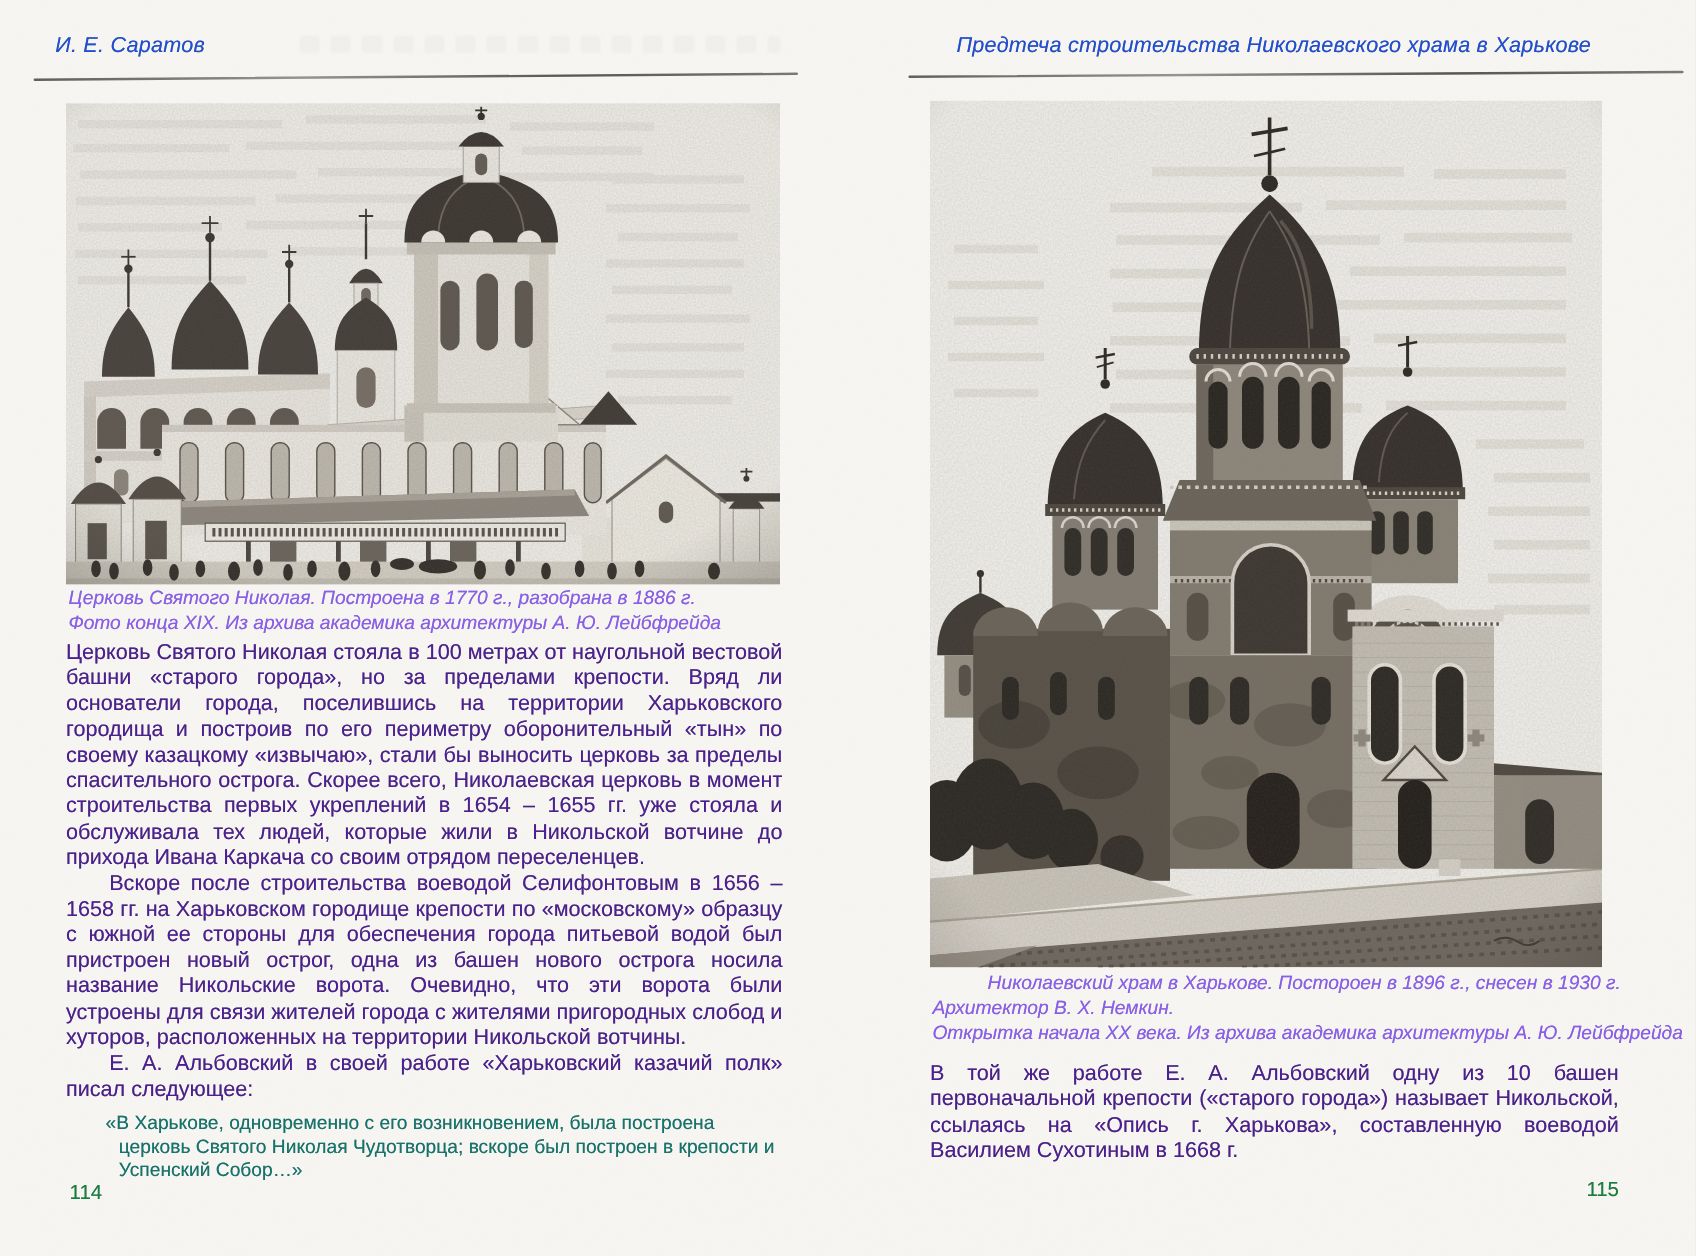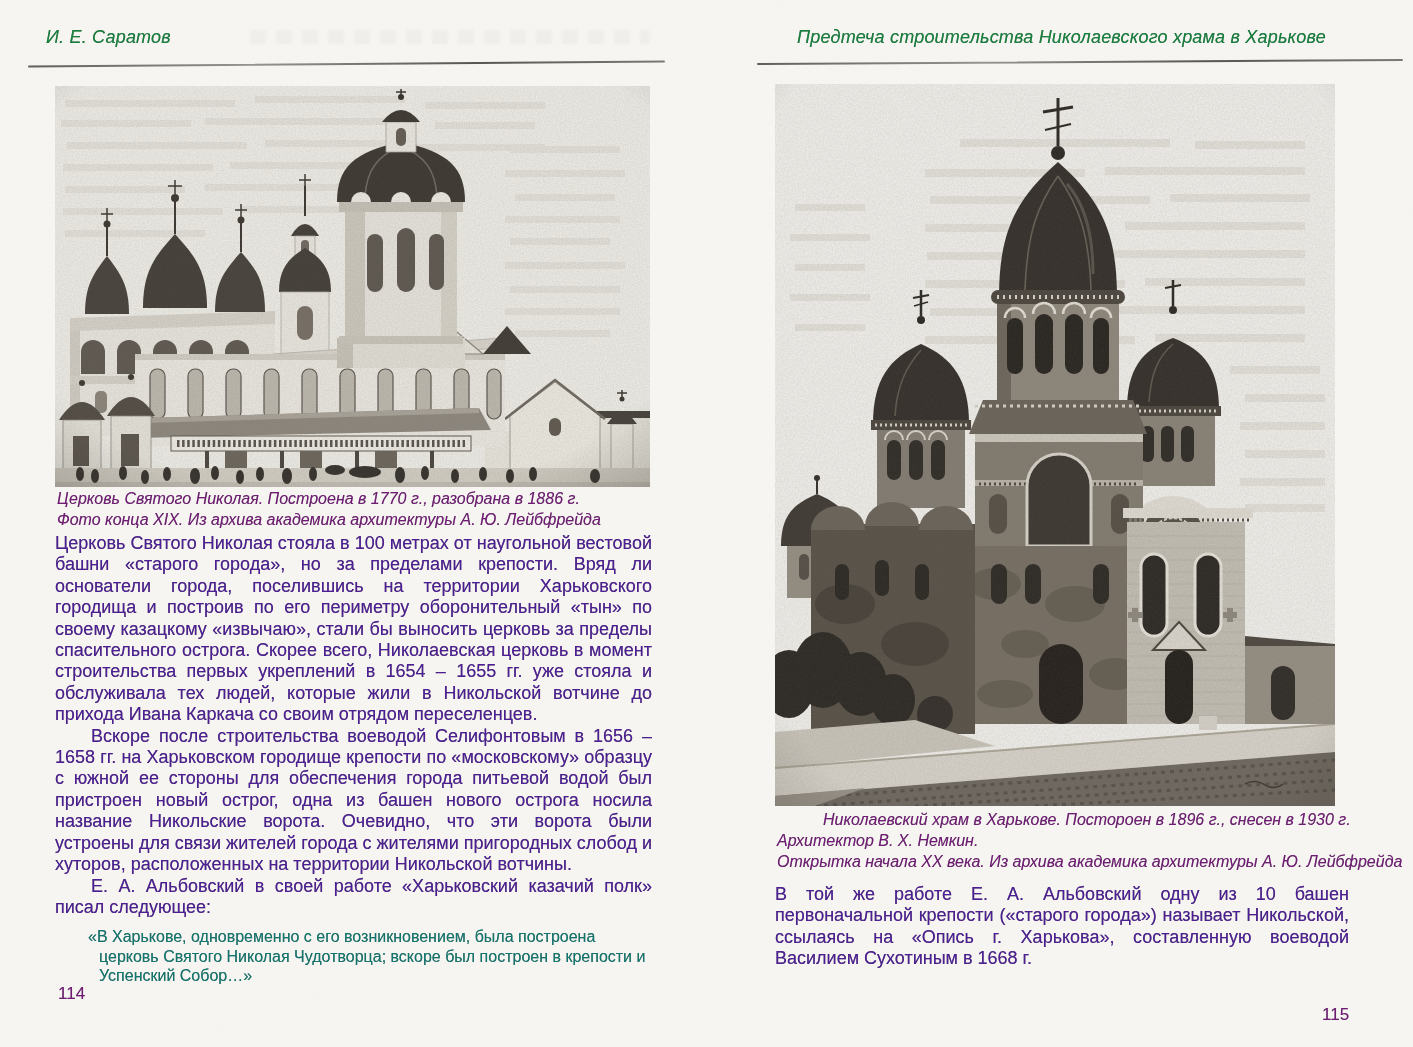--- a/index.html
+++ b/index.html
@@ -3,43 +3,43 @@
 <meta charset="utf-8">
 <style>
   html,body { margin:0; padding:0; background:#e9e7e3; }
   .spread {
     position:relative; width:1413px; height:1047px;
     background:#f7f6f2; overflow:hidden;
     font-family:"Liberation Sans", sans-serif; color:#1d1d1d;
   }
   .abs { position:absolute; }
   .hdr {
-    font-style:italic; font-size:18px; color:#15803d;
+    font-style:italic; font-size:18px; color:#1d4ed8;
     letter-spacing:.2px; text-shadow:0 0 .4px rgba(0,0,0,.45);
   }
   .rule {
     height:2px;
     background:linear-gradient(90deg, rgba(70,68,64,.85), rgba(70,68,64,.55) 35%, rgba(70,68,64,.9) 70%, rgba(70,68,64,.7));
     border-radius:1px;
   }
   .body-text {
     font-size:18px; line-height:21.4px; text-align:justify;
     text-shadow:0 0 .4px rgba(0,0,0,.5); color:#4c1d95;
   }
   .body-text p { margin:0; }
   .indent { text-indent:36px; }
   .caption {
-    font-style:italic; font-size:16px; line-height:21px; color:#701a75;
+    font-style:italic; font-size:16px; line-height:21px; color:#8b5cf6;
     text-shadow:0 0 .3px rgba(0,0,0,.4); white-space:nowrap;
   }
   .quote {
     margin:0; font-size:16px; line-height:19.6px; text-align:left;
     text-indent:-11px; text-shadow:0 0 .3px rgba(0,0,0,.45); color:#0f766e;
   }
-  .pagenum { font-size:17px; color:#701a75; text-shadow:0 0 .3px rgba(0,0,0,.4); }
+  .pagenum { font-size:17px; color:#15803d; text-shadow:0 0 .3px rgba(0,0,0,.4); }
   figure { margin:0; padding:0; }
   .bleed-strip {
     background:repeating-linear-gradient(90deg, rgba(90,88,82,.12) 0 16px, rgba(0,0,0,0) 16px 26px);
     filter:blur(1.2px); border-radius:2px;
   }
   .noise-overlay { pointer-events:none; }
 </style>
 </head>
 <body>
 
@@ -486,21 +486,21 @@
   </figure>
 
   <div class="abs caption" style="left:777px; top:809px;margin-left:46px;">Николаевский храм в Харькове. Постороен в 1896 г., снесен в 1930 г.</div>
   <div class="abs caption" style="left:777px; top:830px;text-align:center;">Архитектор В. Х. Немкин.</div>
   <div class="abs caption" style="left:777px; top:851px;">Открытка начала XX века. Из архива академика архитектуры А. Ю. Лейбфрейда</div>
 
   <div class="abs body-text" style="left:775px; top:884px; width:574px;">
     <p>В той же работе Е. А. Альбовский одну из 10 башен первоначальной крепости («старого города») называет Никольской, ссылаясь на «Опись г. Харькова», составленную воеводой Василием Сухотиным в 1668 г.</p>
   </div>
 
-  <div class="abs pagenum" style="left:1322px; top:982px;margin-top:23px;">115</div>
+  <div class="abs pagenum" style="left:1322px; top:982px;">115</div>
 
   <svg class="abs noise-overlay" style="left:0; top:0;" width="1413" height="1047">
     <defs>
       <filter id="paperNoise" x="0" y="0" width="100%" height="100%">
         <feTurbulence type="fractalNoise" baseFrequency="0.9" numOctaves="2" seed="3" stitchTiles="stitch"></feTurbulence>
         <feColorMatrix type="matrix" values="0 0 0 0 0.3  0 0 0 0 0.29  0 0 0 0 0.26  0 0 0 0.4 0"></feColorMatrix>
       </filter>
     </defs>
     <rect width="1413" height="1047" filter="url(#paperNoise)" opacity="0.06"></rect>
   </svg>

